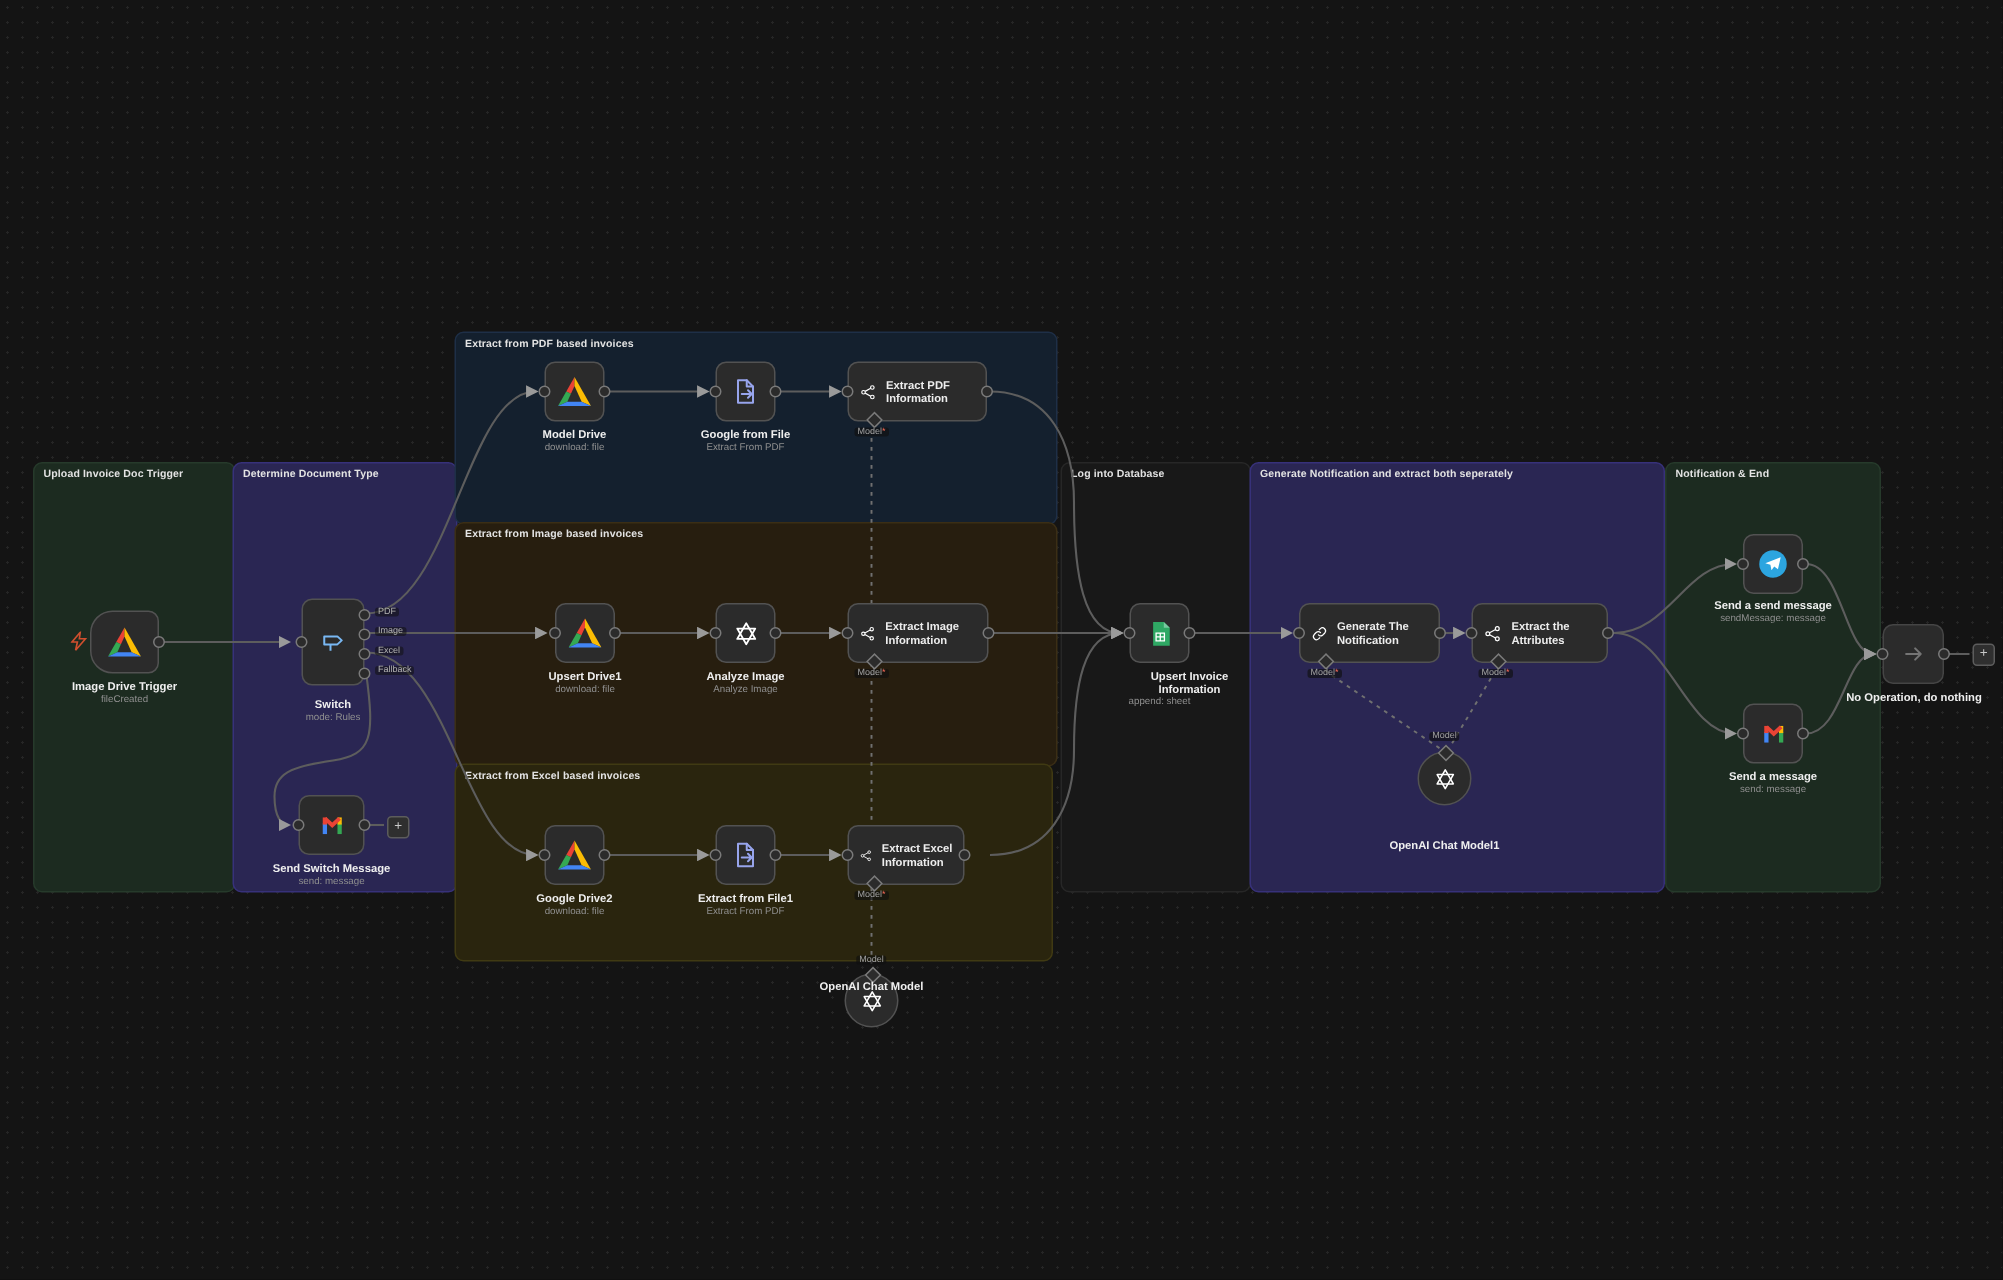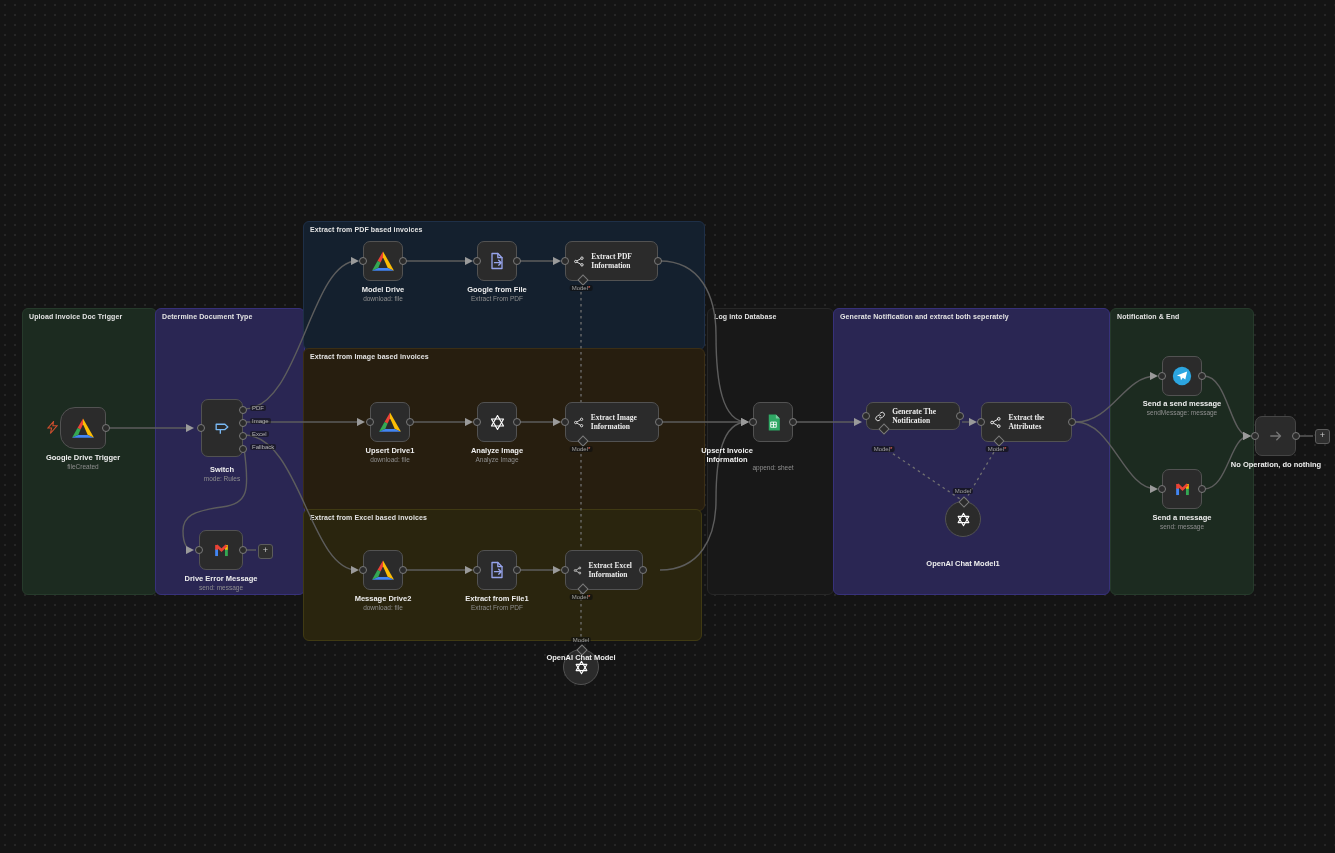--- a/index.html
+++ b/index.html
@@ -7,21 +7,21 @@
     position:relative;width:1335px;height:853px;overflow:hidden;
     background-color:#141414;
     background-image:radial-gradient(#262626 0.8px, transparent 0.9px);
     background-size:10px 10px;
     font-family:"Liberation Sans", sans-serif;
   }
   .group{position:absolute;border-radius:6px;z-index:1;}
   .group-title{font-size:7px;font-weight:700;color:#e3e3e3;padding:4px 6px;white-space:nowrap;letter-spacing:.1px;}
   svg.edges{position:absolute;left:0;top:0;z-index:2;pointer-events:none;}
   .node{position:absolute;background:#2b2b2b;border:1px solid #525252;border-radius:7px;z-index:3;
-        display:flex;align-items:center;justify-content:center;box-sizing:border-box;font-family:Liberation Serif, serif;}
+        display:flex;align-items:center;justify-content:center;box-sizing:border-box;}
   .node.trigger{border-radius:15px 7px 7px 15px;}
   .node.round{border-radius:50%;}
   .node.wide{justify-content:flex-start;padding:0 7px;gap:6px;}
   .inner-label{font-size:7.5px;font-weight:700;color:#ededed;line-height:1.2;}
   .port{position:absolute;width:6px;height:6px;border-radius:50%;background:#2b2b2b;border:1.5px solid #7a7a7a;z-index:4;}
   .port.in{left:-5px;top:50%;margin-top:-4.5px;}
   .port.out{right:-5px;top:50%;margin-top:-4.5px;}
   .diamond{position:absolute;width:6px;height:6px;background:#2b2b2b;border:1.5px solid #7a7a7a;transform:rotate(45deg);z-index:4;}
   .nlabel{position:absolute;transform:translateX(-50%);text-align:center;font-size:7.5px;font-weight:700;
           color:#efefef;white-space:nowrap;z-index:3;}
@@ -107,21 +107,21 @@
   </svg>
   <div class="node trigger" style="left:60px;top:407px;width:46px;height:42px">
     <span class="port out"></span>
     <svg width="22" height="20" viewBox="0 0 24 21">
       <polygon points="12,0 6,10.5 9.4,12.2 12,6.5" fill="#EA4335"></polygon>
       <polygon points="6,10.5 0,21 6.8,18 9.4,12.2" fill="#34A853"></polygon>
       <polygon points="12,0 24,21 17.2,18 12,6.5" fill="#FBBC04"></polygon>
       <polygon points="0,21 24,21 17.2,18 6.8,18" fill="#4285F4"></polygon>
     </svg>
   </div>
-  <div class="nlabel" style="left:83px;top:453px">Google Drive Trigger</div>
+  <div class="nlabel" style="left:83px;top:453px">Image Drive Trigger</div>
   <div class="nsub" style="left:83px;top:463px">fileCreated</div>
 
   <div class="node" style="left:201px;top:399px;width:42px;height:58px">
     <span class="port in"></span>
     <span class="port" style="right:-5px;top:6px"></span>
     <span class="port" style="right:-5px;top:19px"></span>
     <span class="port" style="right:-5px;top:32px"></span>
     <span class="port" style="right:-5px;top:45px"></span>
     <svg width="20" height="20" viewBox="0 0 24 24" fill="none" stroke="#79b8f3" stroke-width="1.6" stroke-linejoin="round">
       <path d="M5,7.5 h10.5 l3.5,3.2 -3.5,3.2 H5 z"></path>
@@ -140,21 +140,21 @@
     <span class="port out"></span>
     <svg width="21" height="19" viewBox="0 0 24 24">
       <rect x="4" y="10" width="3.6" height="9" fill="#4285F4"></rect>
         <rect x="4" y="5" width="3.6" height="6" fill="#EA4335"></rect>
       <rect x="16.4" y="10" width="3.6" height="9" fill="#34A853"></rect>
         <rect x="16.4" y="5" width="3.6" height="6" fill="#FBBC04"></rect>
       <path d="M5.8,5.8 L12,11.6 L18.2,5.8" stroke="#EA4335" stroke-width="3.4" fill="none"></path>
     </svg>
   </div>
   <div class="plus-btn" style="left:258px;top:544px">+</div>
-  <div class="nlabel" style="left:221px;top:574px">Drive Error Message</div>
+  <div class="nlabel" style="left:221px;top:574px">Send Switch Message</div>
   <div class="nsub" style="left:221px;top:584px">send: message</div>
 
   <div class="node" style="left:363px;top:241px;width:40px;height:40px">
     <span class="port in"></span>
     <span class="port out"></span>
     <svg width="22" height="20" viewBox="0 0 24 21">
       <polygon points="12,0 6,10.5 9.4,12.2 12,6.5" fill="#EA4335"></polygon>
         <polygon points="6,10.5 0,21 6.8,18 9.4,12.2" fill="#34A853"></polygon>
       <polygon points="12,0 24,21 17.2,18 12,6.5" fill="#FBBC04"></polygon>
         <polygon points="0,21 24,21 17.2,18 6.8,18" fill="#4285F4"></polygon>
@@ -230,21 +230,21 @@
   <div class="node" style="left:363px;top:550px;width:40px;height:40px">
     <span class="port in"></span>
     <span class="port out"></span>
     <svg width="22" height="20" viewBox="0 0 24 21">
       <polygon points="12,0 6,10.5 9.4,12.2 12,6.5" fill="#EA4335"></polygon>
         <polygon points="6,10.5 0,21 6.8,18 9.4,12.2" fill="#34A853"></polygon>
       <polygon points="12,0 24,21 17.2,18 12,6.5" fill="#FBBC04"></polygon>
         <polygon points="0,21 24,21 17.2,18 6.8,18" fill="#4285F4"></polygon>
     </svg>
   </div>
-  <div class="nlabel" style="left:383px;top:594px">Message Drive2</div>
+  <div class="nlabel" style="left:383px;top:594px">Google Drive2</div>
   <div class="nsub" style="left:383px;top:604px">download: file</div>
 
   <div class="node" style="left:477px;top:550px;width:40px;height:40px">
     <span class="port in"></span>
     <span class="port out"></span>
     <svg width="20" height="20" viewBox="0 0 24 24" fill="none" stroke="#97a4ec" stroke-width="1.6" stroke-linejoin="round" stroke-linecap="round">
       <path d="M6,3 h7 l5,5 v13 h-12 z"></path>
         <path d="M13,3 v5 h5"></path>
         <path d="M9,14 h8 m-3,-3 l3,3 -3,3"></path>
     </svg>
@@ -278,24 +278,24 @@
 
   <div class="node" style="left:753px;top:402px;width:40px;height:40px">
     <span class="port in"></span>
     <span class="port out"></span>
     <svg width="19" height="19" viewBox="0 0 24 24">
       <path d="M6,2 h9 l5,5 v15 h-14 z" fill="#2fa864"></path>
       <path d="M15,2 v5 h5 z" fill="#79c9a0"></path>
       <path d="M8.5,11.5 h7 v6.5 h-7 z M8.5,14.7 h7 M12,11.5 v6.5" stroke="#ffffff" stroke-width="1.1" fill="none"></path>
     </svg>
   </div>
-  <div class="nlabel wrap" style="left:727px;top:446px">Upsert Invoice Information</div>
+  <div class="nlabel wrap" style="left:793px;top:446px">Upsert Invoice Information</div>
   <div class="nsub" style="left:773px;top:464px">append: sheet</div>
 
-  <div class="node wide" style="left:866px;top:402px;width:94px;height:28px">
+  <div class="node wide" style="left:866px;top:402px;width:94px;height:40px">
     <span class="port in"></span>
     <span class="port out"></span>
     <span class="diamond" style="left:13px;bottom:-4px"></span>
     <svg width="17" height="17" viewBox="0 0 24 24" fill="none" stroke="#ffffff" stroke-width="1.7" stroke-linecap="round">
       <path d="M10.5,13.5 a4.4,4.4 0 0 0 6.2,0.2 l2.8,-2.8 a4.4,4.4 0 0 0 -6.2,-6.2 l-1.6,1.6"></path>
       <path d="M13.5,10.5 a4.4,4.4 0 0 0 -6.2,-0.2 l-2.8,2.8 a4.4,4.4 0 0 0 6.2,6.2 l1.6,-1.6"></path>
     </svg>
     <div class="inner-label">Generate The Notification</div>
   </div>
   <div class="pill" style="left:883px;top:446px"><span>Model</span><span class="ast">*</span></div>

